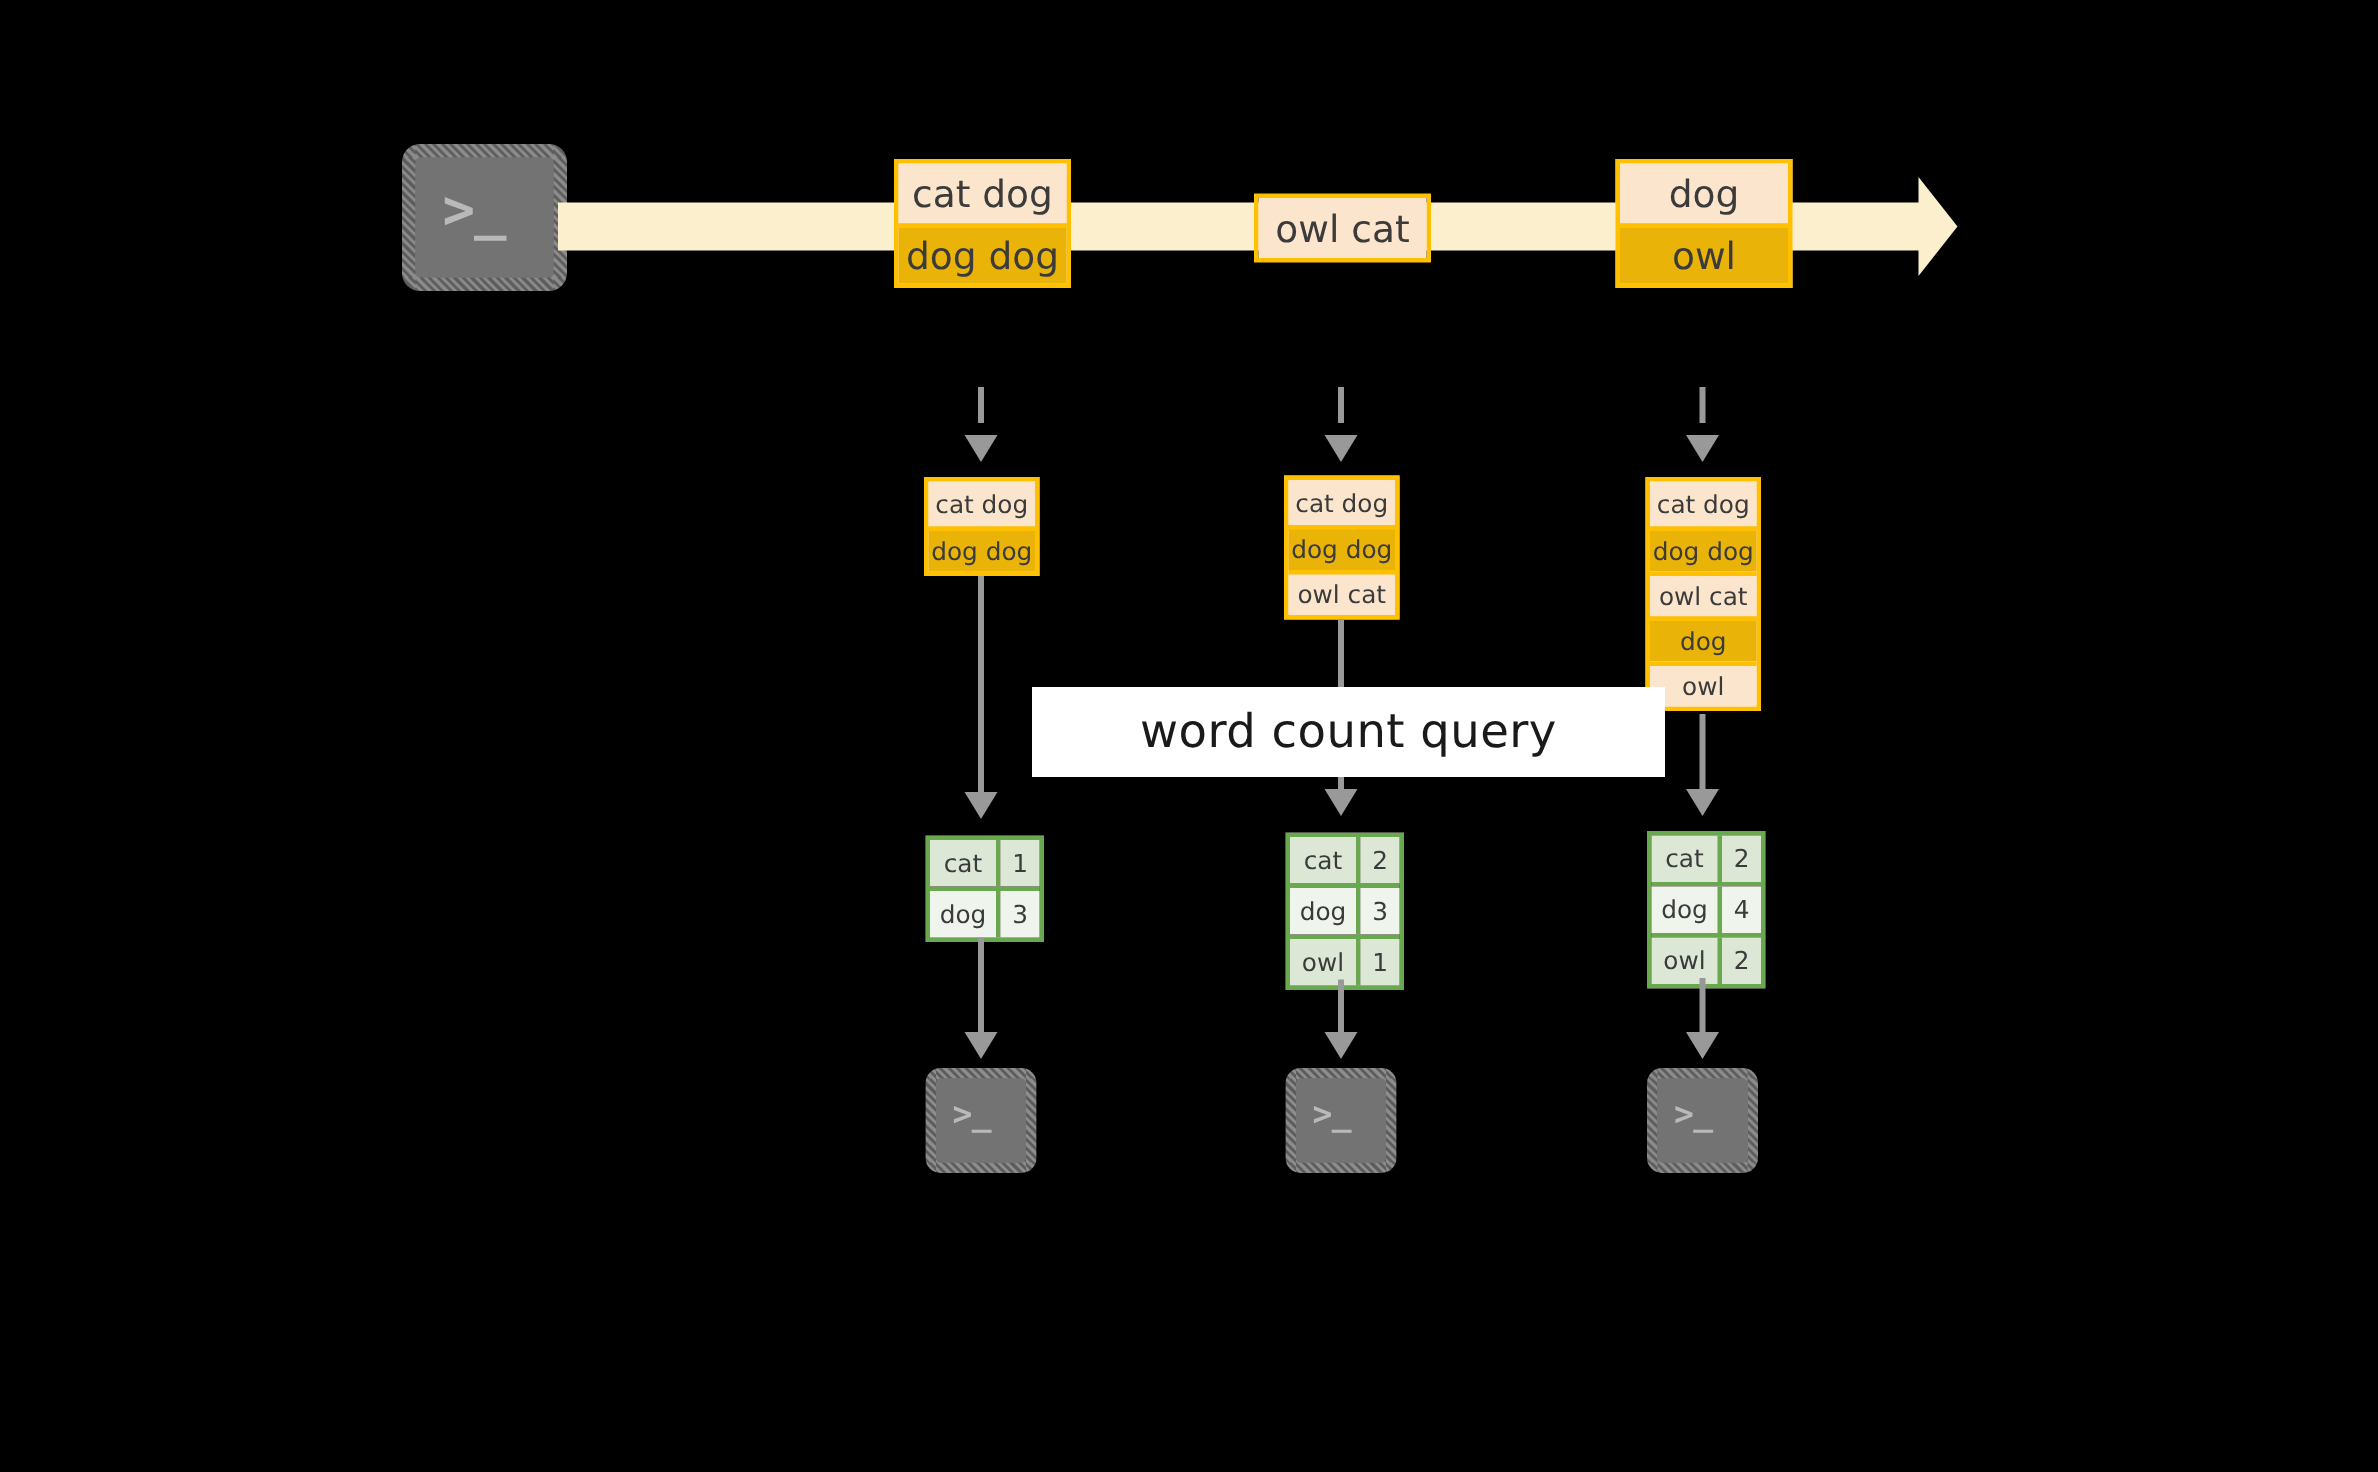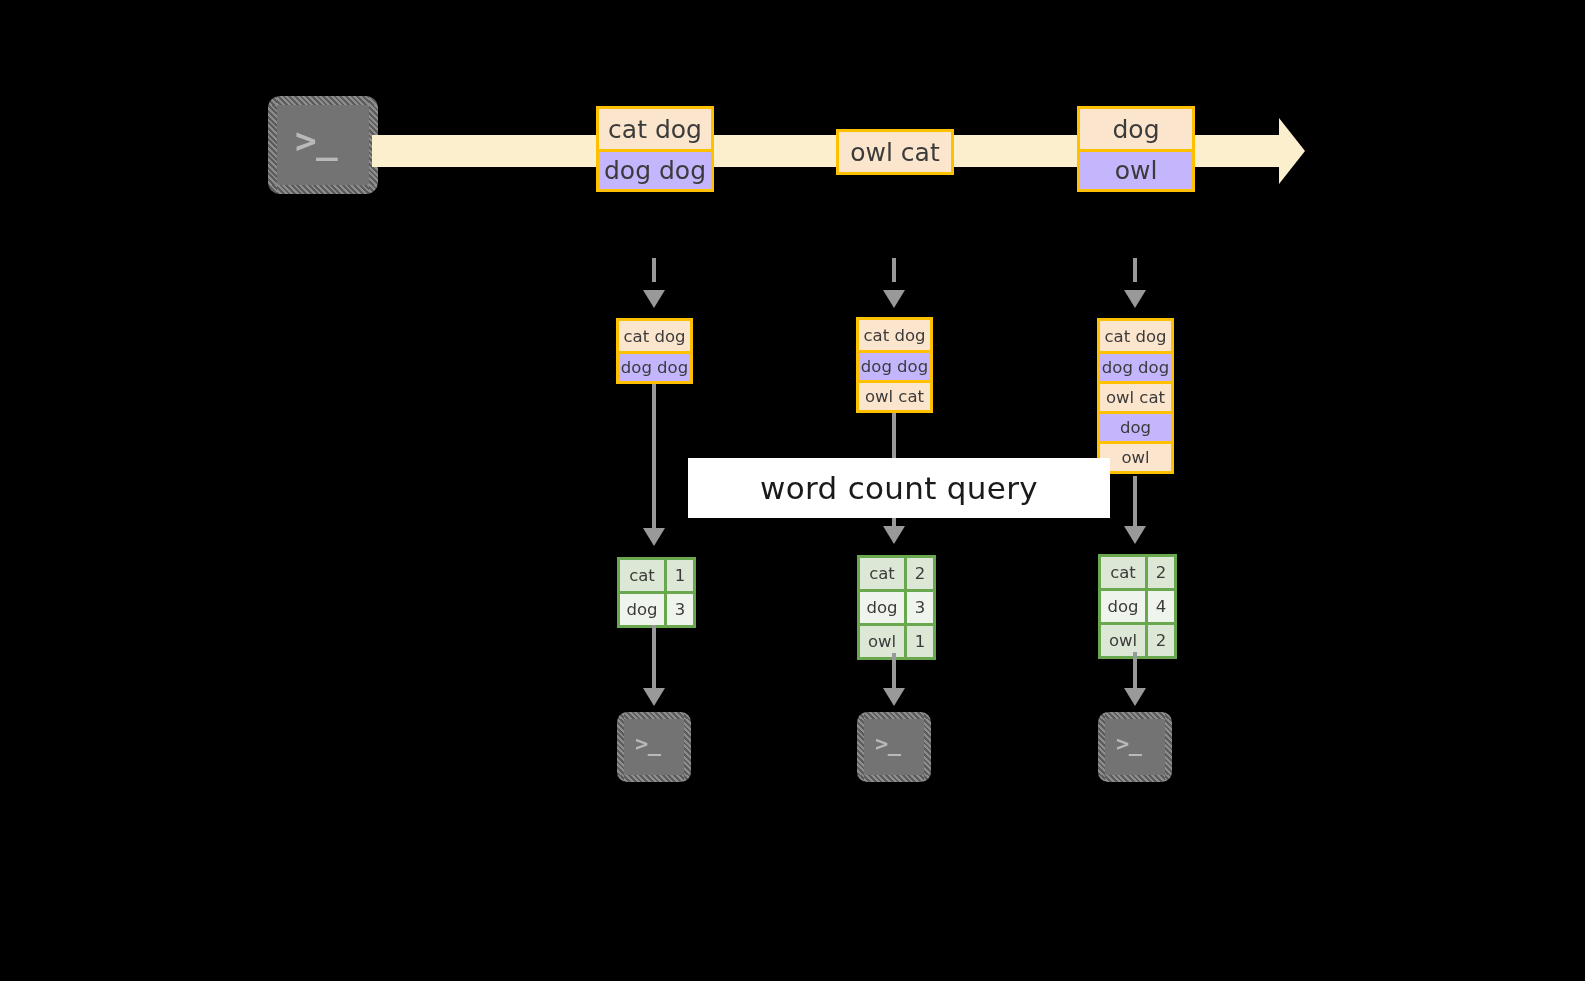--- a/index.html
+++ b/index.html
@@ -76,21 +76,21 @@
   .msgrow {
     box-sizing: border-box;
     display: flex;
     align-items: center;
     justify-content: center;
     color: #3b3b3b;
     white-space: nowrap;
   }
   .msgrow + .msgrow { border-top: 3px solid #ffc000; }
   .msgrow.shade-a { background: #fce5cd; }
-  .msgrow.shade-b { background: #c4b5fd; }
+  .msgrow.shade-b { background: #eab308; }
 
   
   .msgbox.big .msgrow { height: 40px; font-size: 25px; }
   
   .msgbox.sm  .msgrow { height: 30px; font-size: 16.5px; }
 
   
   .kvtable {
     position: absolute;
     box-sizing: border-box;

